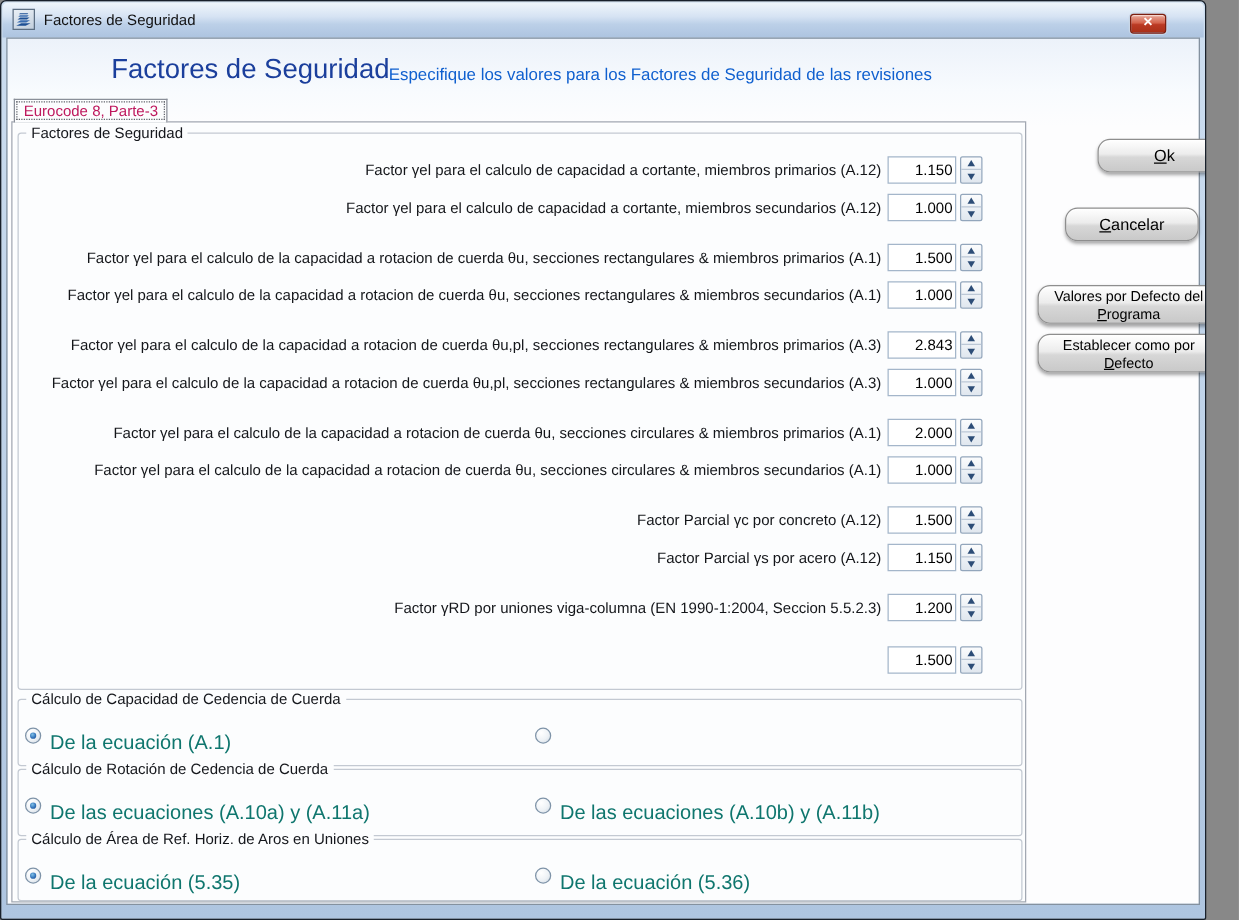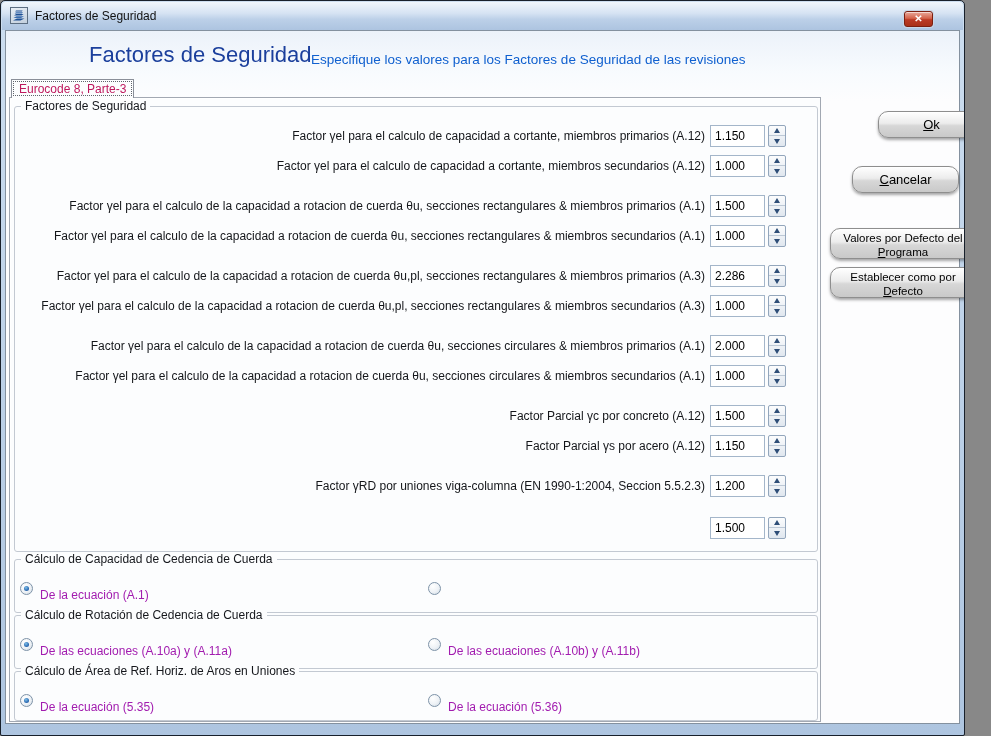--- a/index.html
+++ b/index.html
@@ -31,40 +31,40 @@
   
   .fieldset{position:absolute;border:1px solid #c3c9d2;border-radius:3px;background:transparent;}
   .fieldset-label{position:absolute;top:-8px;left:6px;padding:0 4px;background:#fcfdfe;
                   font-size:12px;color:#15171c;white-space:nowrap;}
   .fs-factors{left:4px;top:8px;width:804px;height:446px;}
   
   .factor-row{position:absolute;left:0;height:22px;width:100%;}
   .factor-label{position:absolute;left:2px;top:0;width:688px;height:22px;line-height:22px;
                 text-align:right;font-size:12px;color:#14161a;white-space:nowrap;}
   .spin-value{position:absolute;left:695px;top:0;width:55px;height:22px;background:#fff;
-              border:1px solid #a4b6ca;font-size:12px;line-height:20px;padding-left:4px;color:#000;}
+              border:1px solid #a4b6ca;font-size:12px;line-height:20px;padding-left:21px;color:#000;}
   .spinner{position:absolute;left:753px;top:0;width:18px;height:22px;border:1px solid #93a6bc;
            border-radius:2px;background:linear-gradient(#fbfcfd,#e0e7ef);}
   .spin-half{position:absolute;left:0;width:100%;height:10px;display:flex;align-items:center;justify-content:center;cursor:pointer;}
   .spin-up{top:0;border-bottom:1px solid #bcc8d6;}
   .spin-down{bottom:0;}
   .tri-up{width:0;height:0;border-left:3.5px solid transparent;border-right:3.5px solid transparent;
           border-bottom:5px solid #2d4d77;}
   .tri-down{width:0;height:0;border-left:3.5px solid transparent;border-right:3.5px solid transparent;
             border-top:5px solid #2d4d77;}
   
   .radio-group{left:4px;width:804px;}
   .radio-option{position:absolute;top:20px;height:16px;display:flex;align-items:center;gap:7px;cursor:pointer;}
   .opt-0{left:5px;}
   .opt-1{left:413px;}
   .radio-circle{width:13px;height:13px;border-radius:50%;border:1px solid #7e93a8;position:relative;
                 background:radial-gradient(circle at 35% 30%,#ffffff 0%,#eef2f6 55%,#cfd9e2 100%);}
   .radio-circle.sel::after{content:"";position:absolute;left:3px;top:3px;width:5px;height:5px;border-radius:50%;
                 background:radial-gradient(circle at 40% 35%,#7fc0e8 0%,#2e6db5 60%,#1d4e8c 100%);}
-  .radio-label{font-size:12px;color:#a21caf;white-space:nowrap;margin-top:13px;}
+  .radio-label{font-size:16px;color:#0f766e;white-space:nowrap;margin-top:13px;}
   
   .btn{position:absolute;border:1px solid #8e8e8e;border-radius:10px;text-align:center;cursor:pointer;
        background:linear-gradient(#ffffff,#ececec 45%,#d7d7d7 55%,#c9c9c9);
        box-shadow:0 2px 3px rgba(0,0,0,.35),inset 0 1px 0 #fff;color:#000;}
   .btn .acc{text-decoration:underline;}
   .btn-ok{left:846px;top:80px;width:107px;height:27px;font-size:13px;line-height:25px;margin-left:26px;}
   .btn-cancel{left:846px;top:135px;width:107px;height:27px;font-size:13px;line-height:25px;}
   .btn-wide{width:146px;height:31px;font-size:11.5px;line-height:1.25;padding-top:2px;}
   .btn-defaults{left:824px;top:197px;}
   .btn-setdefault{left:824px;top:236px;}
@@ -144,21 +144,21 @@
       <div class="spin-half spin-up">
                   <i class="tri-up"></i>
                 </div>
       <div class="spin-half spin-down">
                   <i class="tri-down"></i>
                 </div>
     </div>
   </div>
             <div class="factor-row" style="top: 158px;">
     <div class="factor-label">Factor γel para el calculo de la capacidad a rotacion de cuerda θu,pl, secciones rectangulares &amp; miembros primarios (A.3)</div>
-    <div class="spin-value">2.286</div>
+    <div class="spin-value">2.843</div>
     <div class="spinner">
       <div class="spin-half spin-up">
                   <i class="tri-up"></i>
                 </div>
       <div class="spin-half spin-down">
                   <i class="tri-down"></i>
                 </div>
     </div>
   </div>
             <div class="factor-row" style="top: 188px;">

